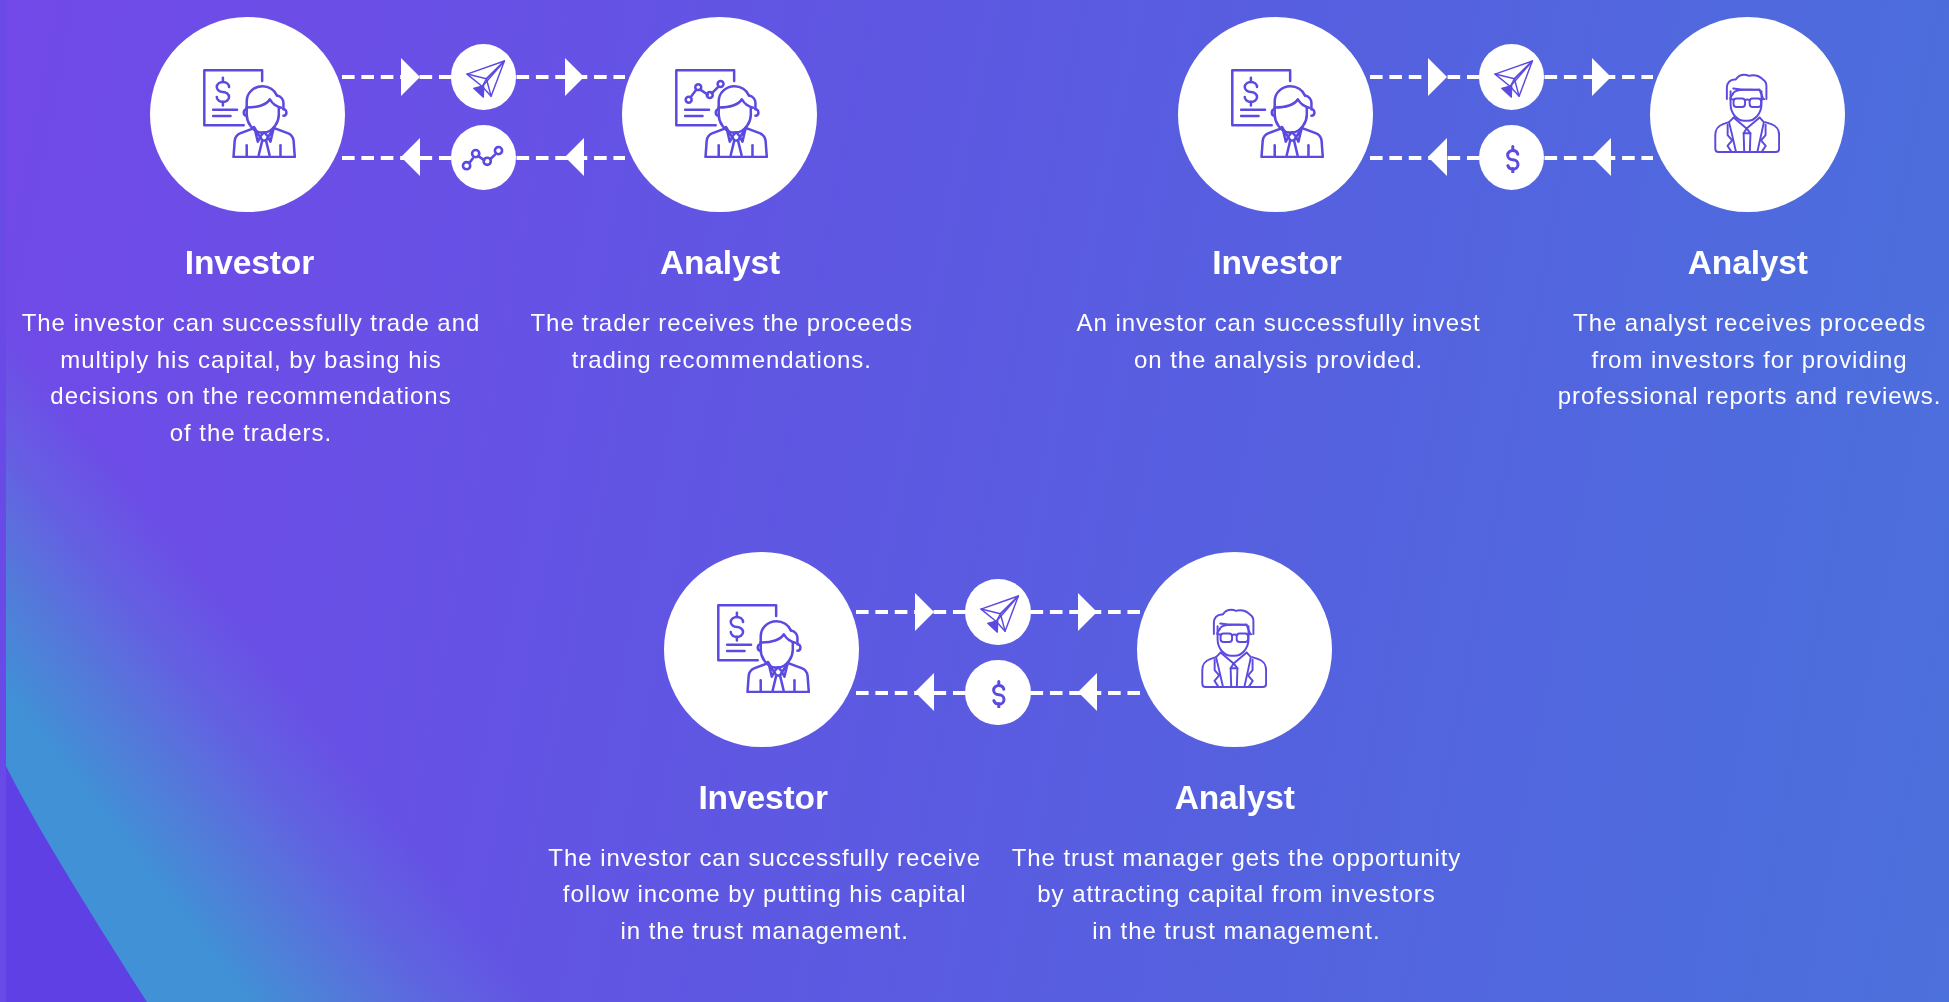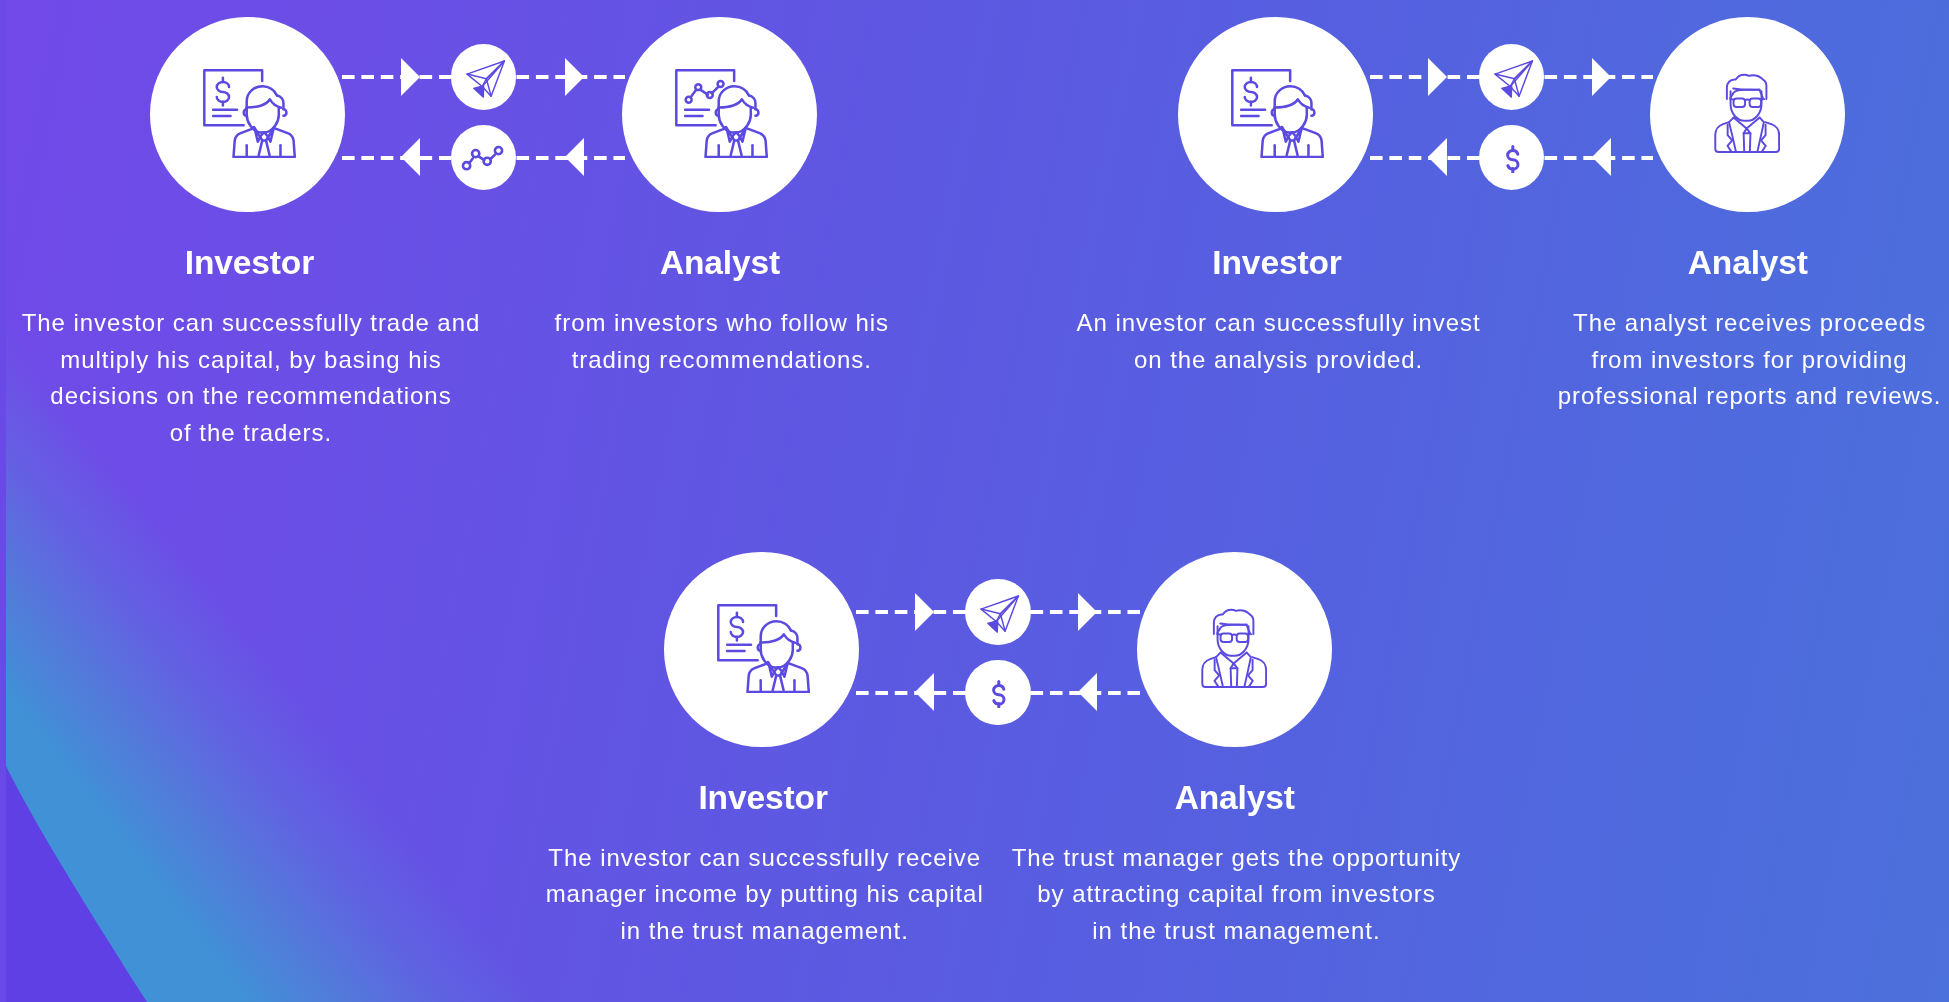--- a/index.html
+++ b/index.html
@@ -161,21 +161,21 @@
       </div>
       <div class="title" style="left:-56.5px;top:245.8px;width:600px;">Investor</div>
       <div class="title" style="left:414.1px;top:245.8px;width:600px;">Analyst</div>
       <div class="desc" style="left:-155.5px;top:305px;width:800px;">
         <i>The investor can successfully trade and</i>
         <i>multiply his capital, by basing his</i>
         <i>decisions on the recommendations</i>
         <i>of the traders.</i>
       </div>
       <div class="desc" style="left:315.30000000000007px;top:305px;width:800px;">
-        <i>from investors who follow his</i>
+        <i>The trader receives the proceeds</i>
         <i>trading recommendations.</i>
       </div>
       <div class="dashline" style="left:1363.8px;top:74.8px;width:283.20000000000005px;"></div>
       <div class="dashline" style="left:1363.8px;top:155.6px;width:283.20000000000005px;"></div>
       <div class="tri tri-r" style="left:1422.3999999999999px;top:57.599999999999994px;"></div>
       <div class="tri tri-r" style="left:1586.1px;top:57.599999999999994px;"></div>
       <div class="tri tri-l" style="left:1422.3999999999999px;top:138.4px;"></div>
       <div class="tri tri-l" style="left:1586.1px;top:138.4px;"></div>
       <div class="minic" style="left:1472.6000000000001px;top:44px;width:65.6px;height:65.6px;">
         <div style="position:absolute;left:50%;top:50%;width:0;height:0;">
@@ -377,21 +377,21 @@
       <path d="M45.8 93.2h10.5"></path>
     </g>
   </svg>
           </div>
           </div>
       </div>
       <div class="title" style="left:457.19999999999993px;top:781.2px;width:600px;">Investor</div>
       <div class="title" style="left:928.8000000000002px;top:781.2px;width:600px;">Analyst</div>
       <div class="desc" style="left:358.19999999999993px;top:839.6px;width:800px;">
         <i>The investor can successfully receive</i>
-        <i>manager income by putting his capital</i>
+        <i>follow income by putting his capital</i>
         <i>in the trust management.</i>
       </div>
       <div class="desc" style="left:830px;top:839.6px;width:800px;">
         <i>The trust manager gets the opportunity</i>
         <i>by attracting capital from investors</i>
         <i>in the trust management.</i>
       </div>
     </div>
 </div>
 

